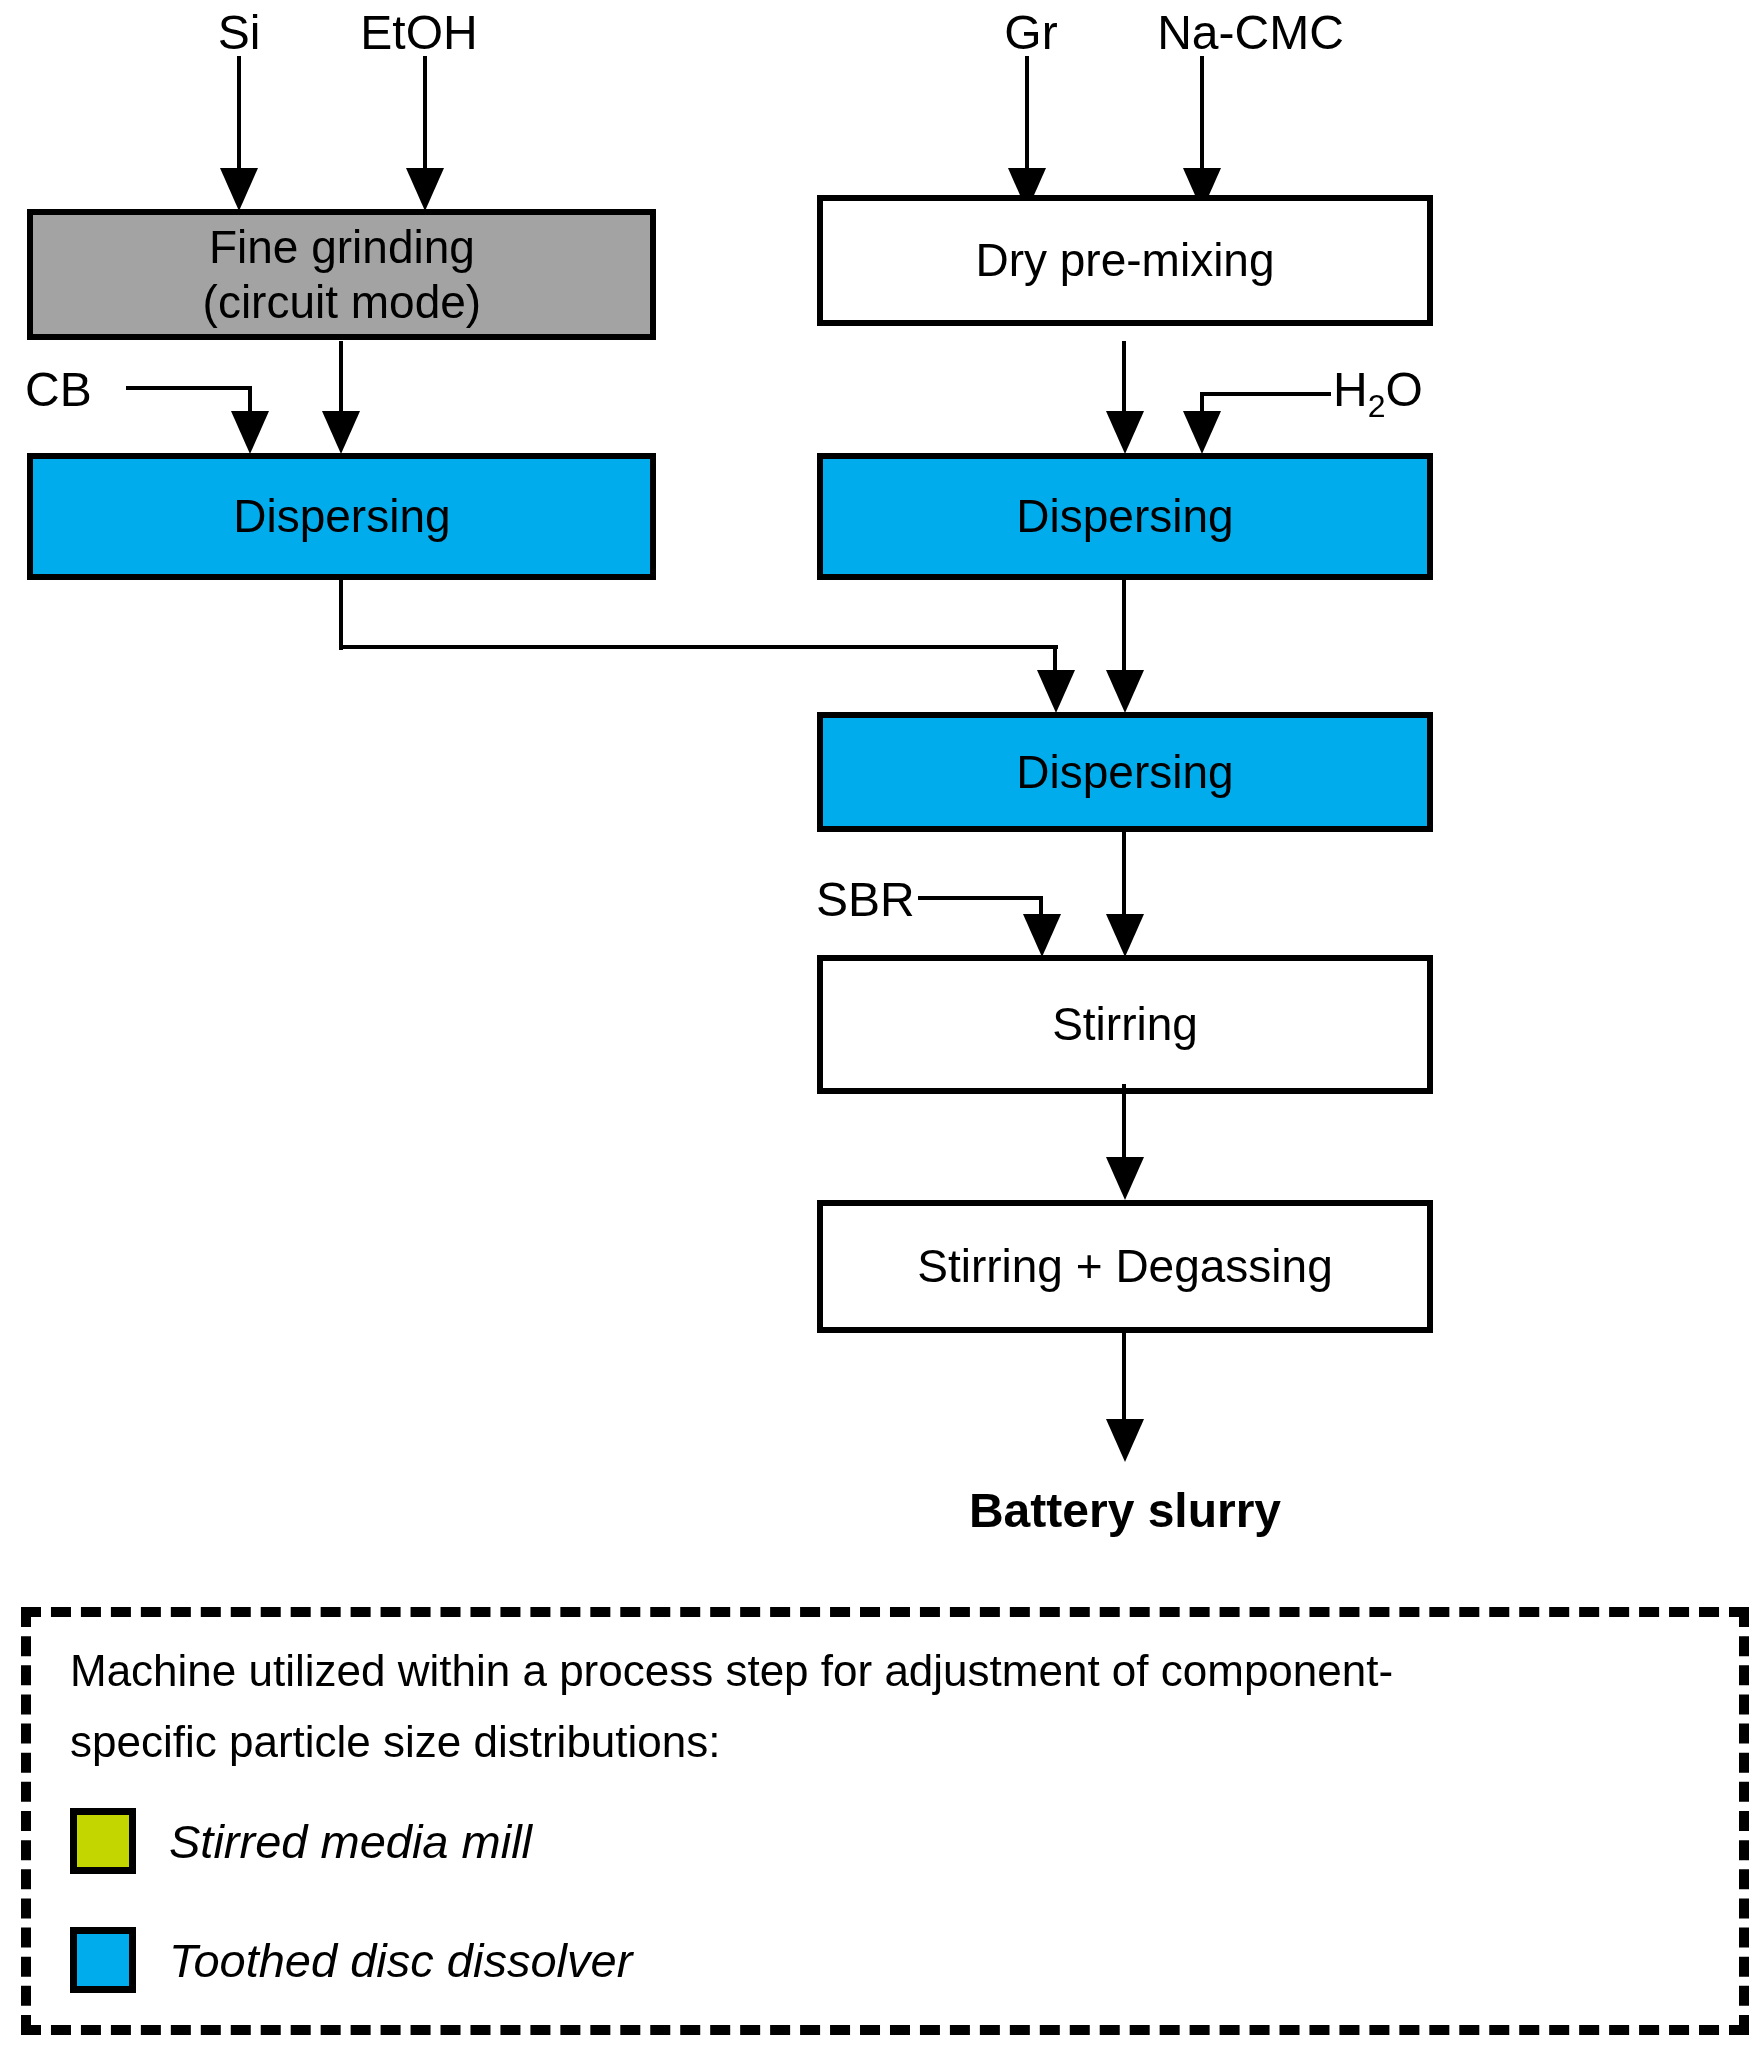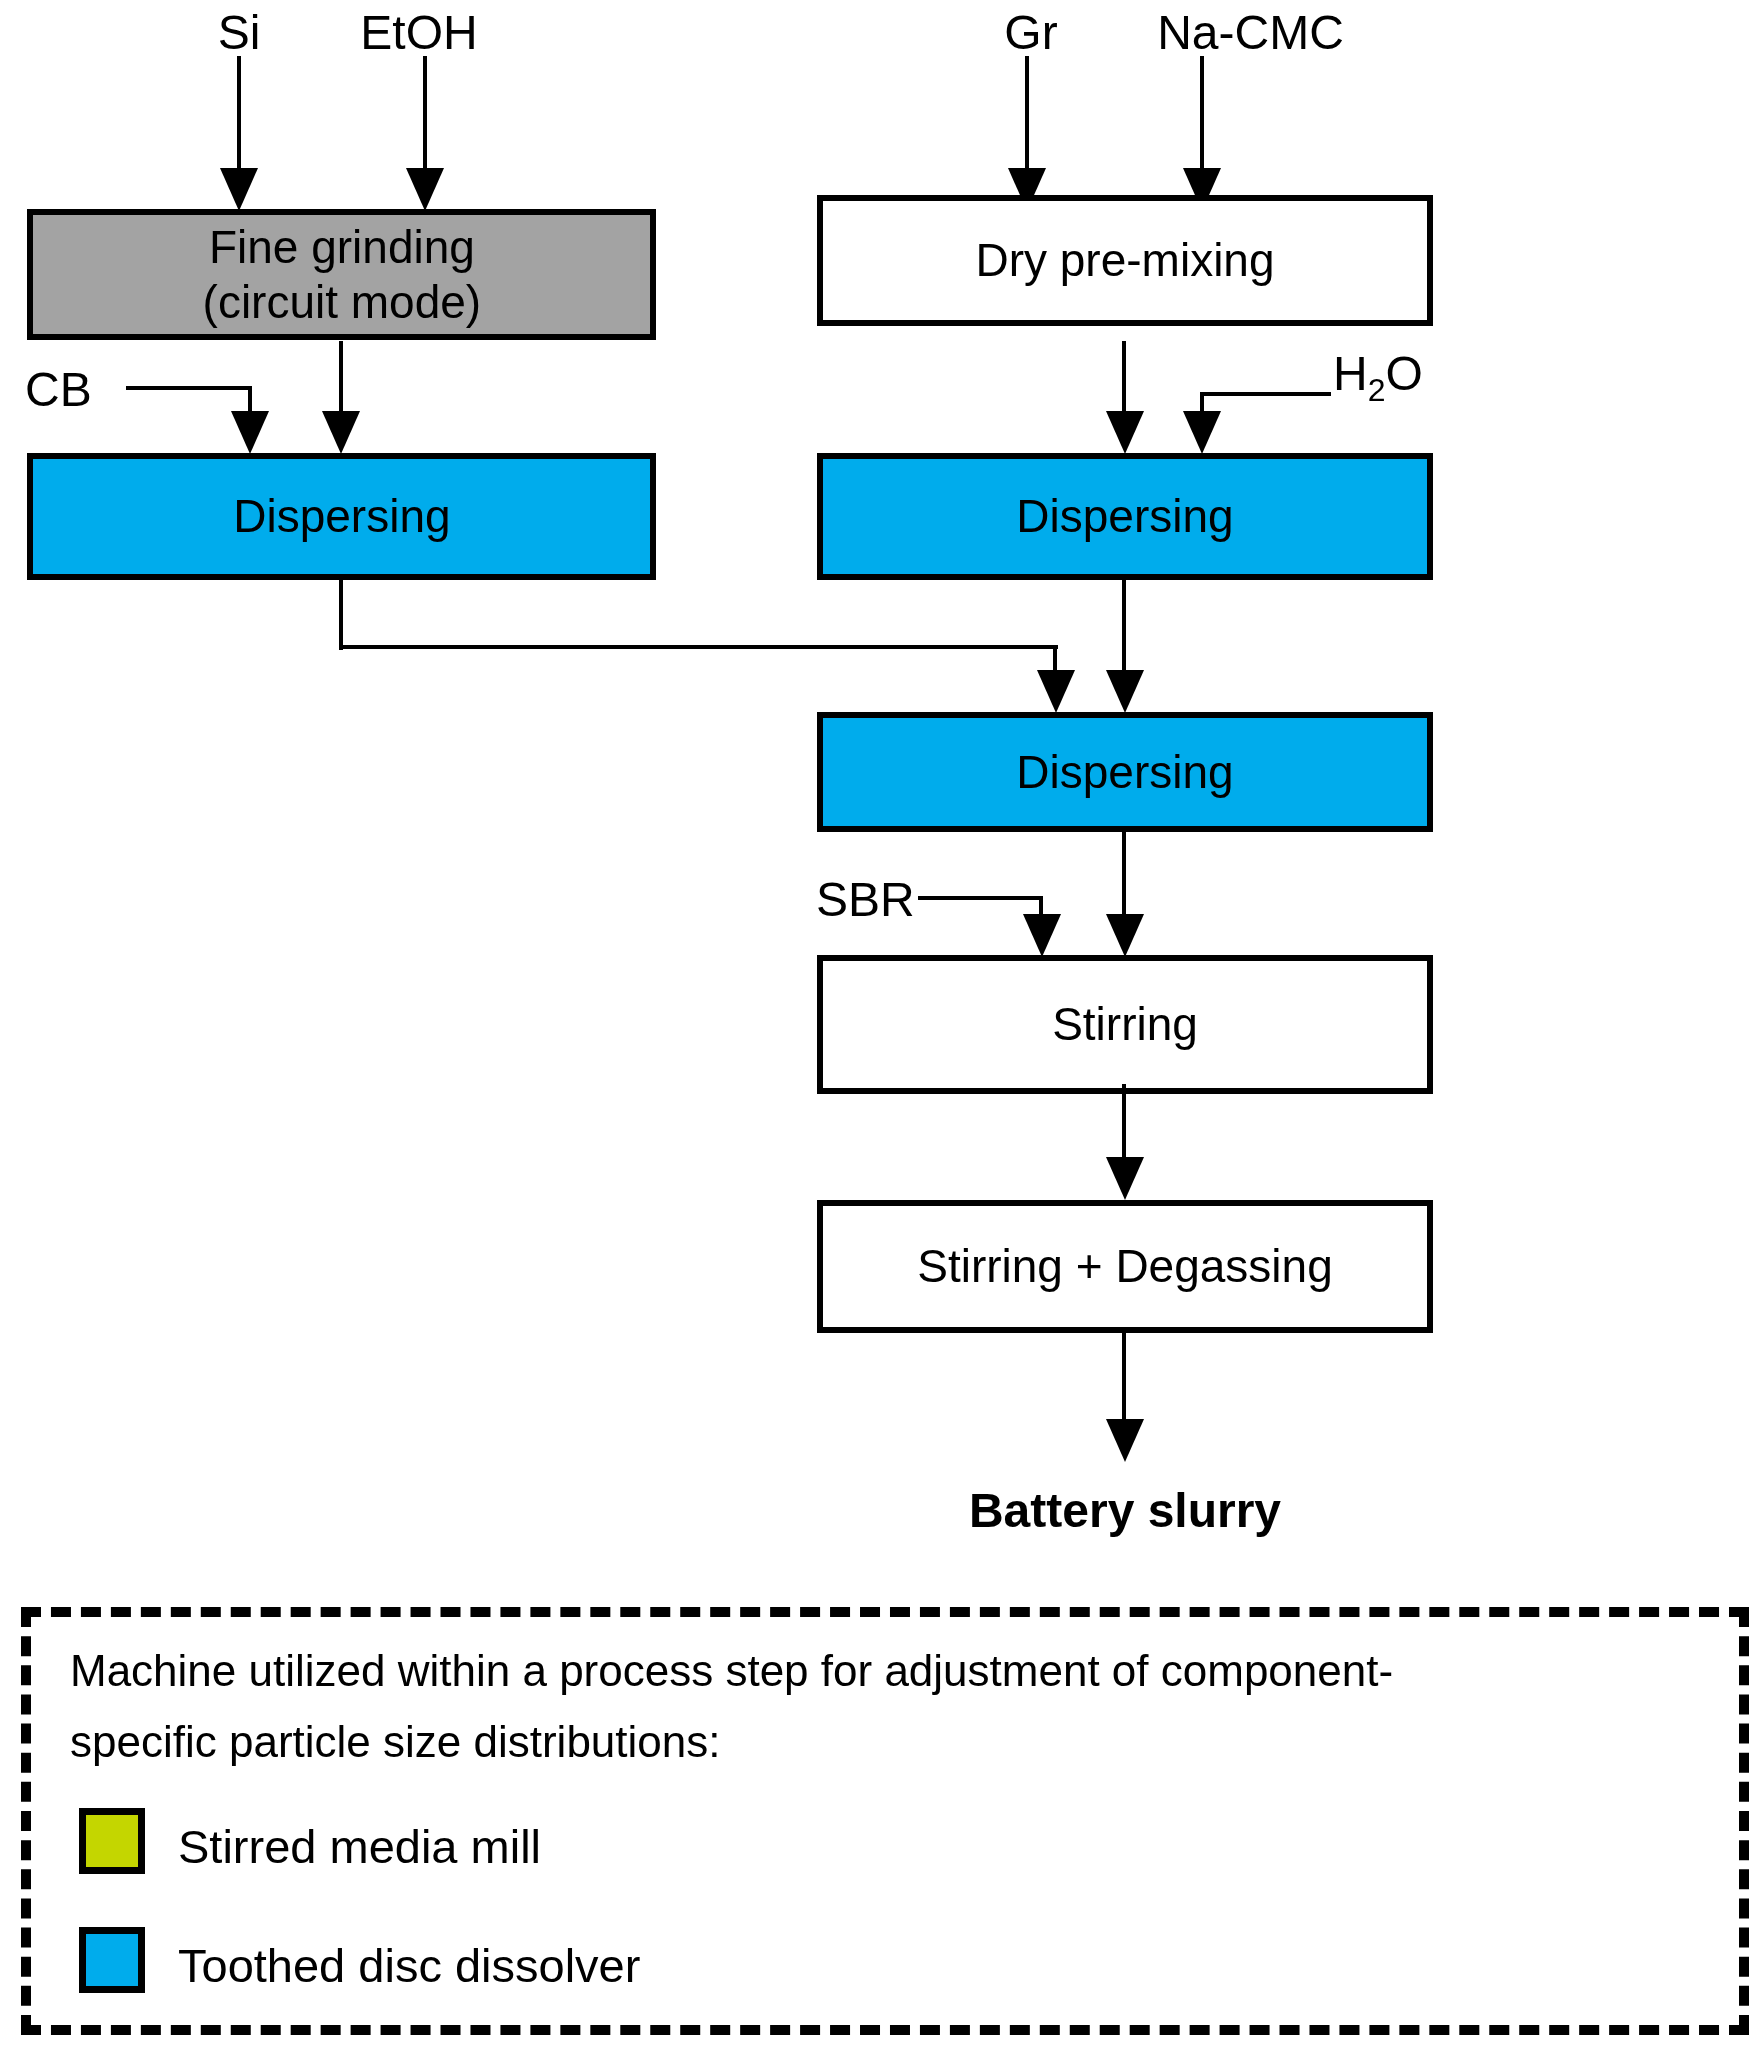--- a/index.html
+++ b/index.html
@@ -22,21 +22,21 @@
   .flow-label { position:absolute; font-size:48px; line-height:52px; white-space:nowrap;text-align:right; }
   .flow-label.centered { text-align:center; }
   sub.h2o-sub { font-size:32px; }
   .output-label { position:absolute; font-weight:bold; font-size:48px; text-align:center; white-space:nowrap; }
   #legend {
     position:absolute; left:21px; top:1607px; width:1728px; height:428px;
     box-sizing:border-box; border:10px dashed #000;
   }
   .legend-title { position:absolute; left:39px; top:18.3px; font-size:44px; line-height:71px; }
   .legend-title div { white-space:nowrap; }
-  .legend-item { position:absolute; left:48px; display:flex; align-items:flex-end; height:66px; }
+  .legend-item { position:absolute; left:39px; display:flex; align-items:center; height:66px;font-style:italic; }
   .swatch { box-sizing:border-box; width:66px; height:66px; border:7.5px solid #000; margin-right:33px; }
   .swatch.sw-green { background:#C4D600; }
   .swatch.sw-blue  { background:#00ACEC; }
   .legend-item-label { font-size:47px; white-space:nowrap; }
 </style>
 </head>
 <body>
 
 <div id="stage">
 
@@ -69,21 +69,21 @@
   <div class="ah" style="left:322px; top:411px;"></div>
 
   <div class="flow-label" style="left:25px; top:364px;">CB</div>
   <div class="hl" style="left:126px; top:386px; width:125px;"></div>
   <div class="vl" style="left:248px; top:386px; height:29px;"></div>
   <div class="ah" style="left:231px; top:411px;"></div>
 
   <div class="vl" style="left:1122px; top:341px; height:73px;"></div>
   <div class="ah" style="left:1106px; top:411px;"></div>
 
-  <div class="flow-label" style="left:1333px; top:348px;"><span>H</span><sub class="h2o-sub">2</sub><span>O</span></div>
+  <div class="flow-label" style="left:1333px; top:364px;"><span>H</span><sub class="h2o-sub">2</sub><span>O</span></div>
   <div class="hl" style="left:1202px; top:392px; width:129px;"></div>
   <div class="vl" style="left:1200px; top:392px; height:23px;"></div>
   <div class="ah" style="left:1183px; top:411px;"></div>
 
   <div class="box blue" style="left:27.4px; top:453px; width:629px; height:127px;">
     <span>Dispersing</span>
   </div>
   <div class="box blue" style="left:817px; top:453px; width:616px; height:127px;">
     <span>Dispersing</span>
   </div>

